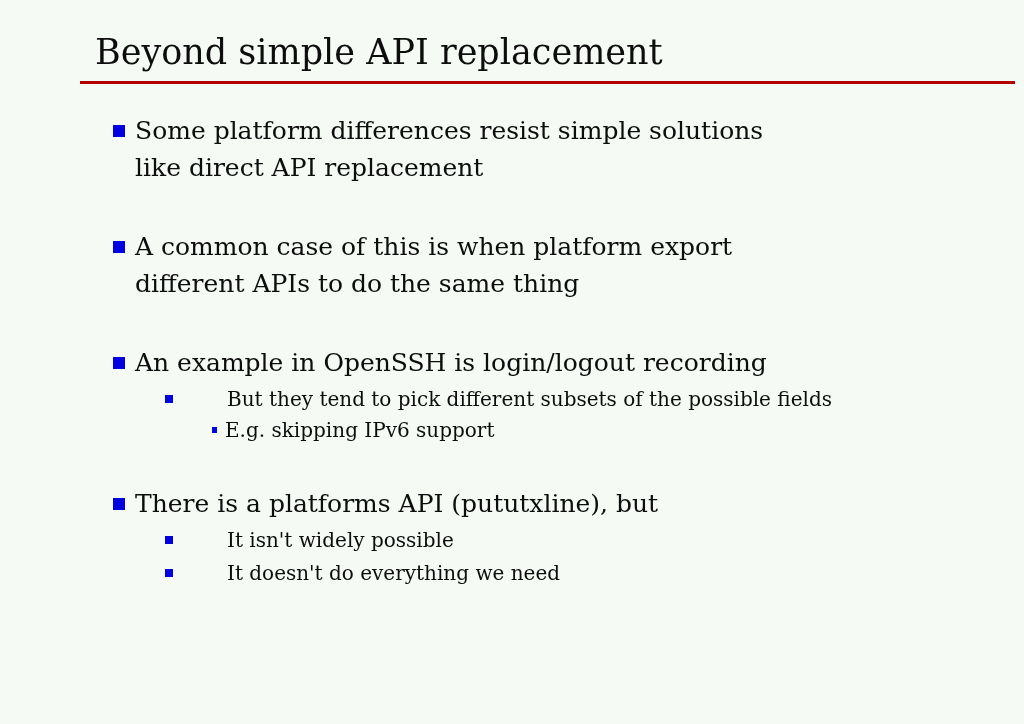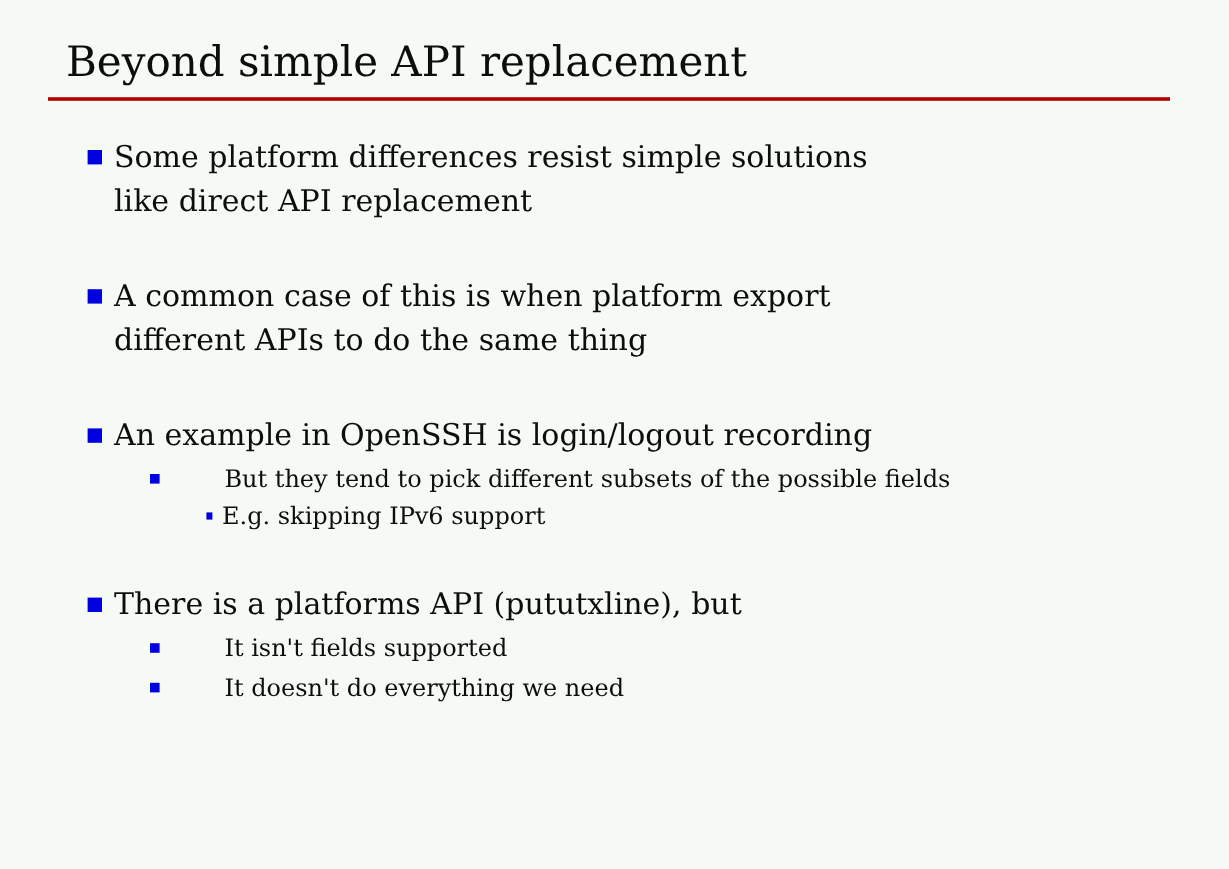--- a/index.html
+++ b/index.html
@@ -9,20 +9,21 @@
   body {
     width: 1024px;
     height: 724px;
     background: #f5faf5;
     font-family: "DejaVu Serif", "Liberation Serif", serif;
     color: #0d0d0d;
     overflow: hidden;
   }
   .slide {
     padding: 30px 52px 0 55px;
+    margin-left: 40px;
   }
   .slide-title {
     font-size: 35px;
     font-weight: normal;
     line-height: 44px;
     margin: 0;
     white-space: nowrap;
   }
   .title-rule {
     height: 3px;
@@ -112,20 +113,20 @@
       <div class="bullet level-3">
         <span class="marker"></span>
         <span class="text">E.g. skipping IPv6 support</span>
       </div>
       <div class="bullet level-1">
         <span class="marker"></span>
         <span class="text">There is a platforms API (pututxline), but</span>
       </div>
       <div class="bullet level-2">
         <span class="marker"></span>
-        <span class="text">It isn't fields supported</span>
+        <span class="text">It isn't widely possible</span>
       </div>
       <div class="bullet level-2">
         <span class="marker"></span>
         <span class="text">It doesn't do everything we need</span>
       </div>
     </div>
 </div>
 
 </body></html>

